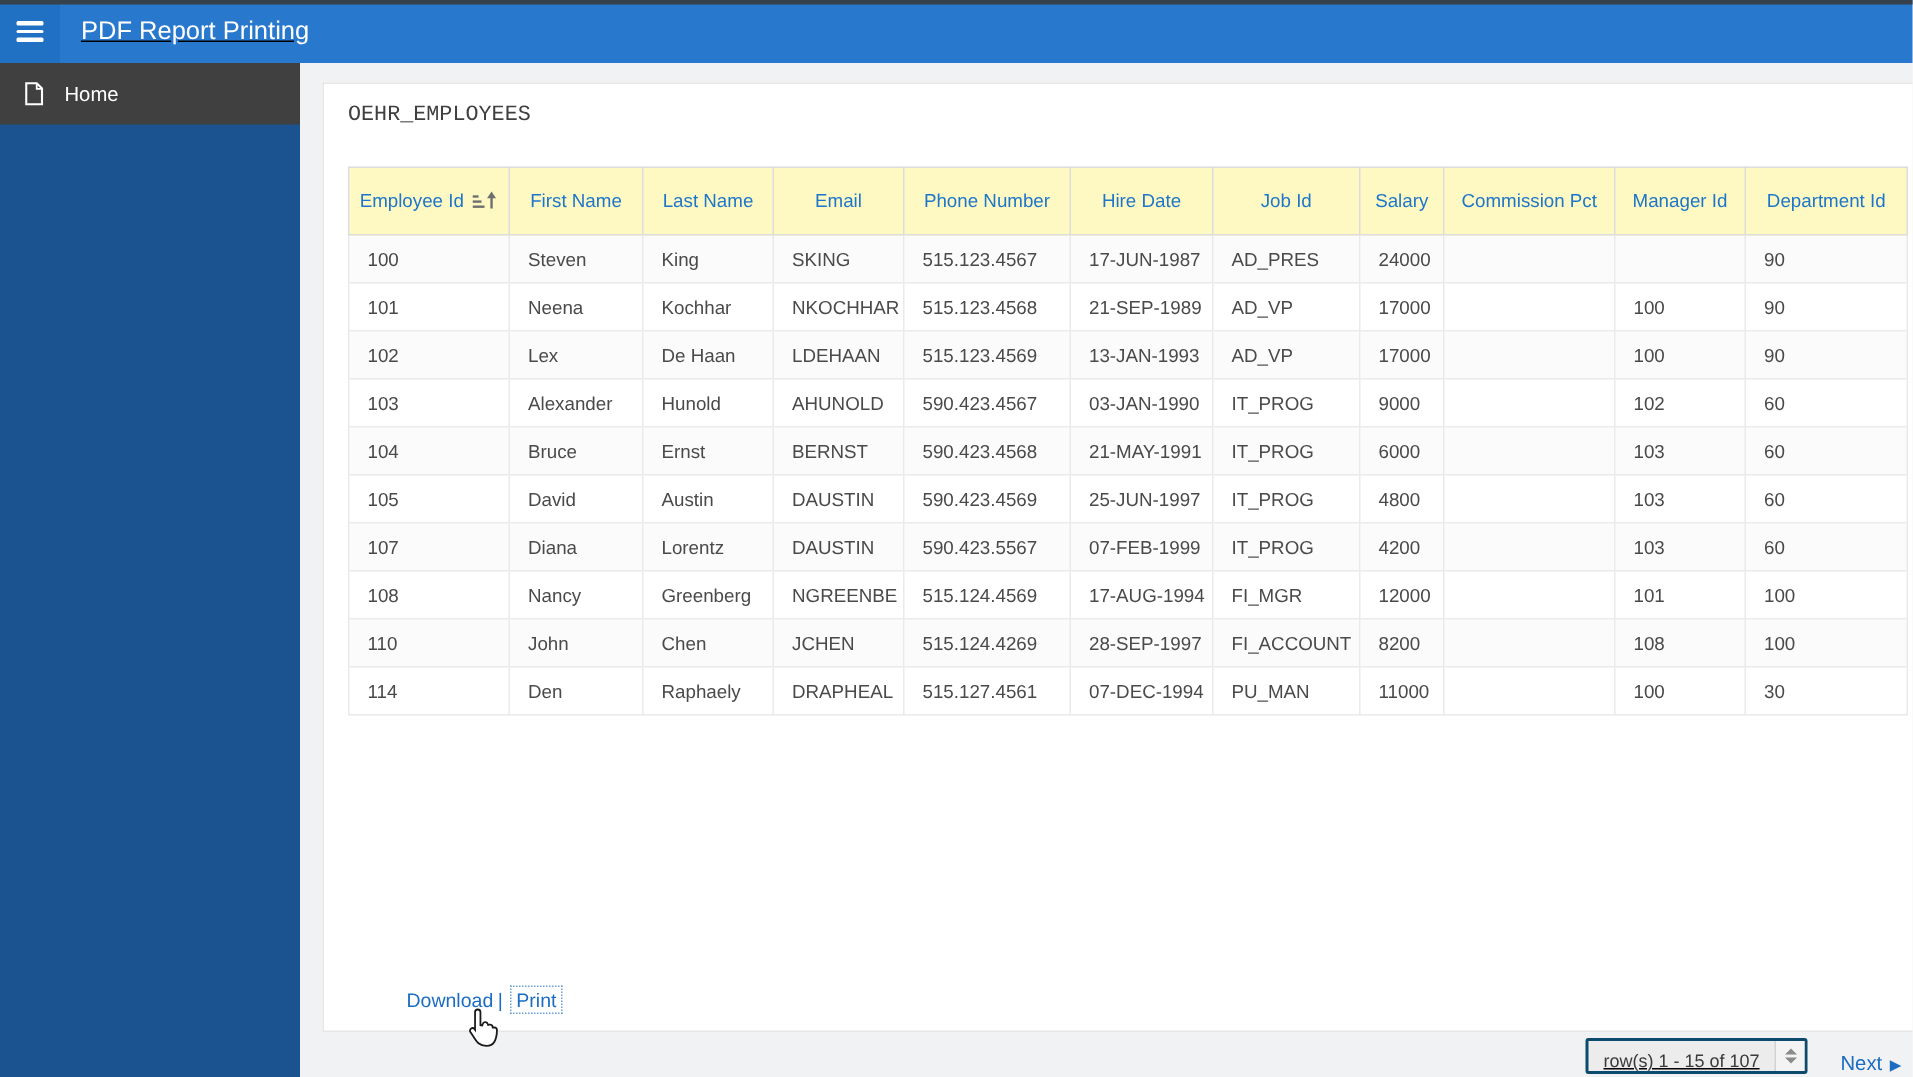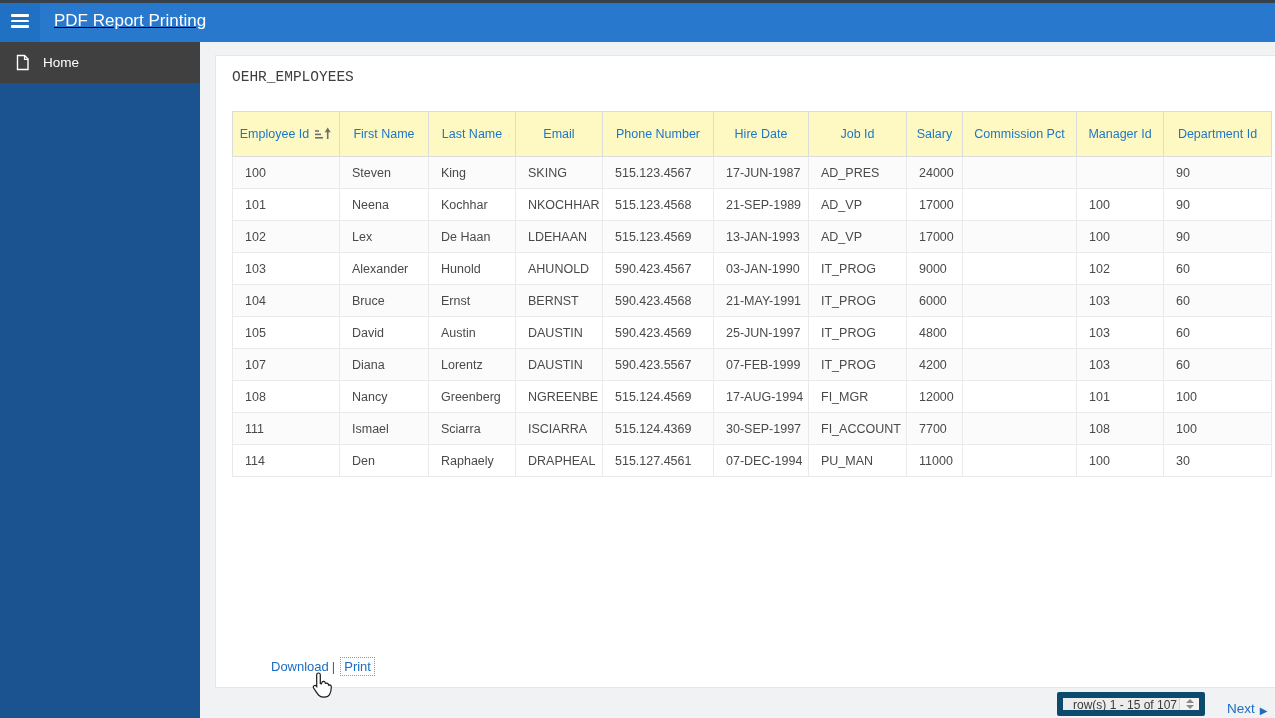--- a/index.html
+++ b/index.html
@@ -61,22 +61,22 @@
   .print-link {
     border:1px dotted #6d9fd8; padding:1px 3px; margin-left:2px;
   }
   .sep { margin:0 3px; color:#1b6cc2; }
 
   .cursor-hand { position:absolute; top:615px; left:93px; z-index:50; pointer-events:none; }
 
   
   .pager-select {
     position:absolute; left:857px; top:650px; width:148px; height:24px;
-    background:#ececec; border:6px solid #0c4a6e; border-radius:2px;
-    display:flex; align-items:flex-start; cursor:pointer;
+    background:#ececec; border:2px solid #0c4a6e; border-radius:2px;
+    display:flex; align-items:flex-end; cursor:pointer;text-decoration:underline;
   }
   .pager-text { flex:1; padding-left:10px; font-size:12px; color:#3a3a3a; white-space:nowrap; }
   .spinner {
     width:20px; height:100%; border-left:1px solid #d2d2d2; background:#f3f3f3;
     display:flex; flex-direction:column; align-items:center; justify-content:center; gap:2px;
   }
   .tri-up   { width:0; height:0; border-left:4px solid transparent; border-right:4px solid transparent; border-bottom:4px solid #8a8a8a; }
   .tri-down { width:0; height:0; border-left:4px solid transparent; border-right:4px solid transparent; border-top:4px solid #8a8a8a; }
 
   .next-link {
@@ -253,28 +253,28 @@
               <td>NGREENBE</td>
               <td>515.124.4569</td>
               <td>17-AUG-1994</td>
               <td>FI_MGR</td>
               <td>12000</td>
               <td></td>
               <td>101</td>
               <td>100</td>
             </tr>
             <tr>
-              <td>111</td>
-              <td>Ismael</td>
-              <td>Sciarra</td>
-              <td>ISCIARRA</td>
-              <td>515.124.4369</td>
-              <td>30-SEP-1997</td>
+              <td>110</td>
+              <td>John</td>
+              <td>Chen</td>
+              <td>JCHEN</td>
+              <td>515.124.4269</td>
+              <td>28-SEP-1997</td>
               <td>FI_ACCOUNT</td>
-              <td>7700</td>
+              <td>8200</td>
               <td></td>
               <td>108</td>
               <td>100</td>
             </tr>
             <tr>
               <td>114</td>
               <td>Den</td>
               <td>Raphaely</td>
               <td>DRAPHEAL</td>
               <td>515.127.4561</td>

